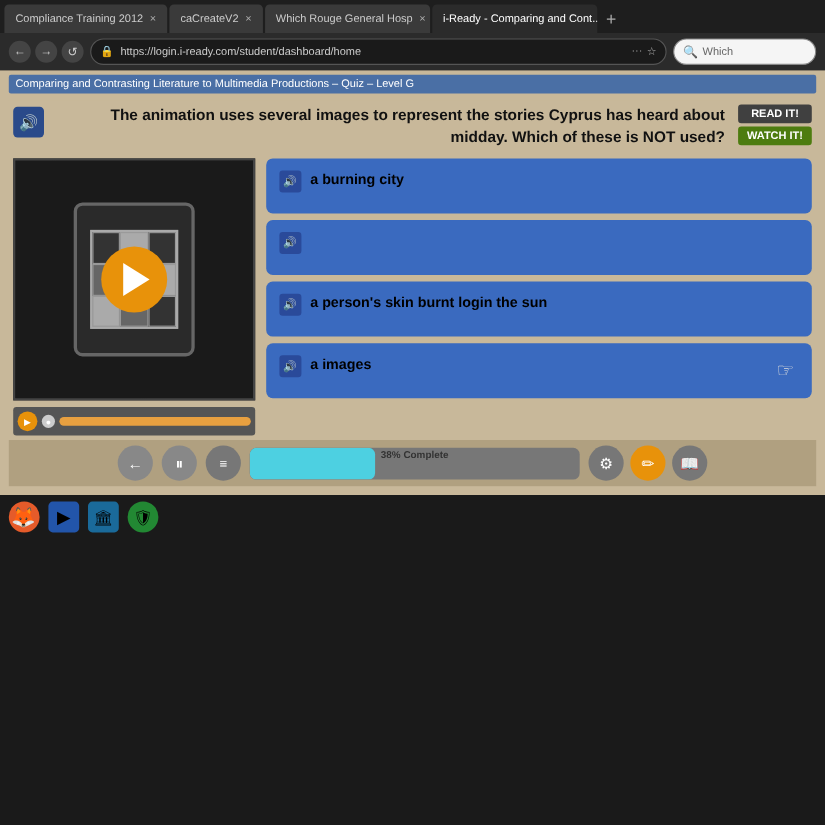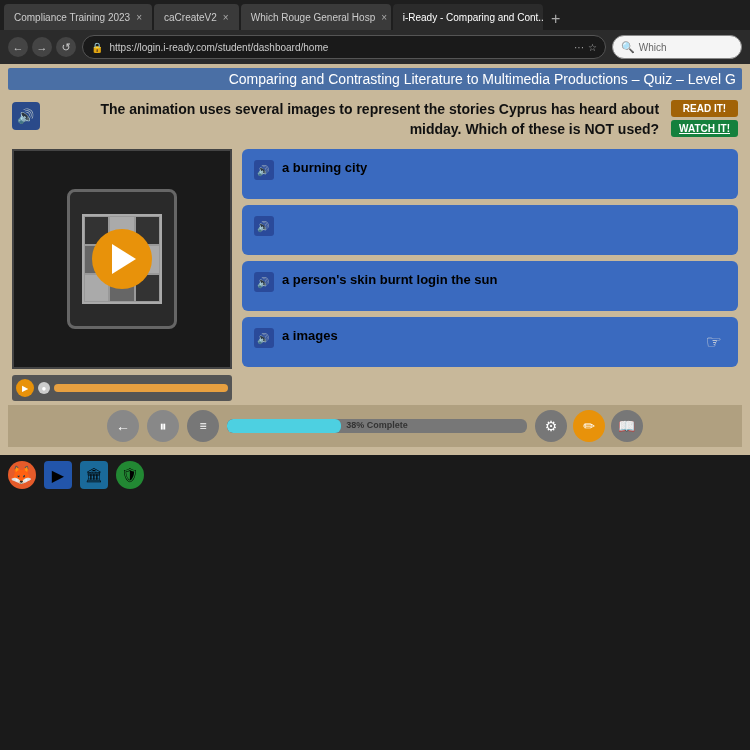--- a/index.html
+++ b/index.html
@@ -137,23 +137,23 @@
 
     
     .content-area {
       background: #c8b89a;
       padding: 4px 8px 8px;
       width: 750px;
     }
 
     .breadcrumb-bar {
       background: #4a6fa5;
-      text-align: right;
+      text-align: left;
       padding: 3px 6px;
-      font-size: 14px;
+      font-size: 10px;
       color: #fff;
       margin-bottom: 6px;
       border-radius: 2px;
     }
 
     .quiz-container {
       background: #c8b89a;
       padding: 4px;
     }
 
@@ -201,28 +201,27 @@
     .read-btn, .watch-btn {
       padding: 3px 8px;
       font-size: 10px;
       font-weight: bold;
       border: none;
       border-radius: 3px;
       cursor: pointer;
     }
 
     .read-btn {
-      background: #a16207;
+      background: #404040;
       color: #fff;
     }
 
     .watch-btn {
-      background: #15803d;
-      color: #fff;
-      text-decoration: underline;
+      background: #4d7c0f;
+      color: #fff;
     }
 
     .main-content {
       display: flex;
       gap: 10px;
       align-items: flex-start;
     }
 
     
     .video-section {
@@ -406,21 +405,21 @@
       justify-content: center;
       cursor: pointer;
       border: none;
       color: #fff;
       font-size: 14px;
     }
 
     .progress-track {
       flex: 1;
       max-width: 300px;
-      height: 14px;
+      height: 29px;
       background: #777;
       border-radius: 6px;
       overflow: hidden;
       position: relative;
     }
 
     .progress-fill {
       height: 100%;
       background: #4dd0e1;
       border-radius: 6px;
@@ -466,21 +465,21 @@
     .blue-icon { background: #2255aa; }
     .green-icon { background: #228833; border-radius: 50%; }
   </style>
 </head>
 <body>
 
 <div class="browser-chrome">
 
   <div class="tab-bar">
     <div class="tab">
-      <span>Compliance Training 2023</span>
+      <span>Compliance Training 2012</span>
       <span class="tab-close">×</span>
     </div>
     <div class="tab">
       <span>caCreateV2</span>
       <span class="tab-close">×</span>
     </div>
     <div class="tab">
       <span>Which Rouge General Hosp</span>
       <span class="tab-close">×</span>
     </div>

